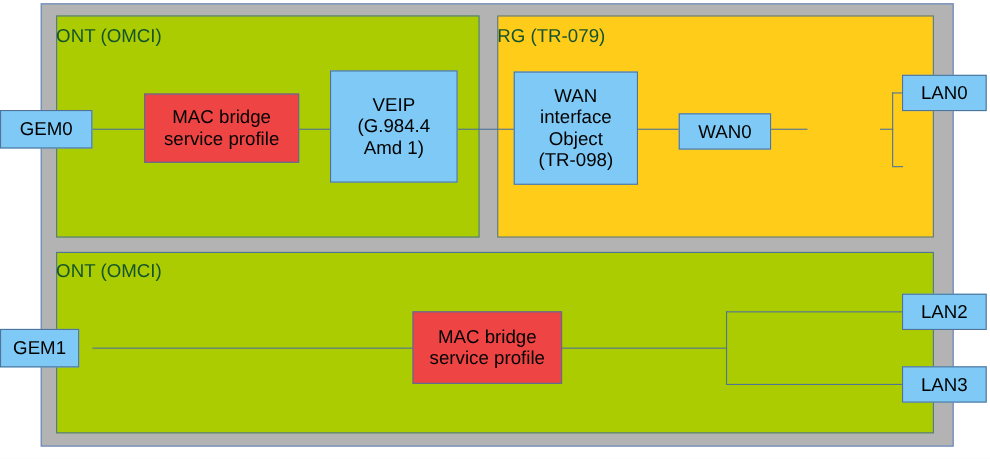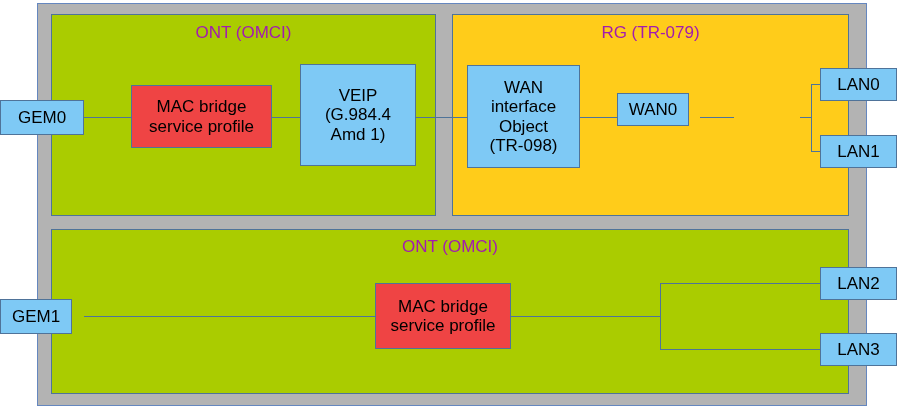--- a/index.html
+++ b/index.html
@@ -45,22 +45,22 @@
   .node-light {
     background: #7ec9f5;
     border: 1px solid #4f7399;
   }
   .node-dark {
     background: #ef4444;
     border: 1px solid #4f7399;
   }
   .zone-title {
     position: absolute;
-    text-align: center;
-    color: #a21caf;
+    text-align: left;
+    color: #14532d;
     font-size: 17px;
     line-height: 1.1;
   }
   
   .line-h {
     position: absolute;
     height: 1px;
     background: #4f7399;
   }
   .line-v {
@@ -118,32 +118,29 @@
 Amd 1)</span>
   </div>
 
   <div class="box node-light fs17" style="left:467px; top:65px; width:113px; height:103px;">
     <span>WAN
 interface
 Object
 (TR-098)</span>
   </div>
 
-  <div class="box node-light fs17" style="left:617px; top:93px; width:72px; height:33px;align-items:center;">
+  <div class="box node-light fs17" style="left:617px; top:103px; width:84px; height:33px;align-items:center;">
     <span>WAN0</span>
   </div>
 
 
   <div class="box node-light fs17" style="left:820px; top:68px; width:77px; height:33px;">
     <span>LAN0</span>
   </div>
 
-  <div class="box node-light fs17" style="left:820px; top:135px; width:77px; height:33px;">
-    <span>LAN1</span>
-  </div>
 
   <div class="box node-light fs17" style="left:0px; top:299px; width:72px; height:35px;">
     <span>GEM1</span>
   </div>
 
   <div class="box node-dark fs17" style="left:375px; top:283px; width:136px; height:66px;">
     <span>MAC bridge
 service profile</span>
   </div>
 

